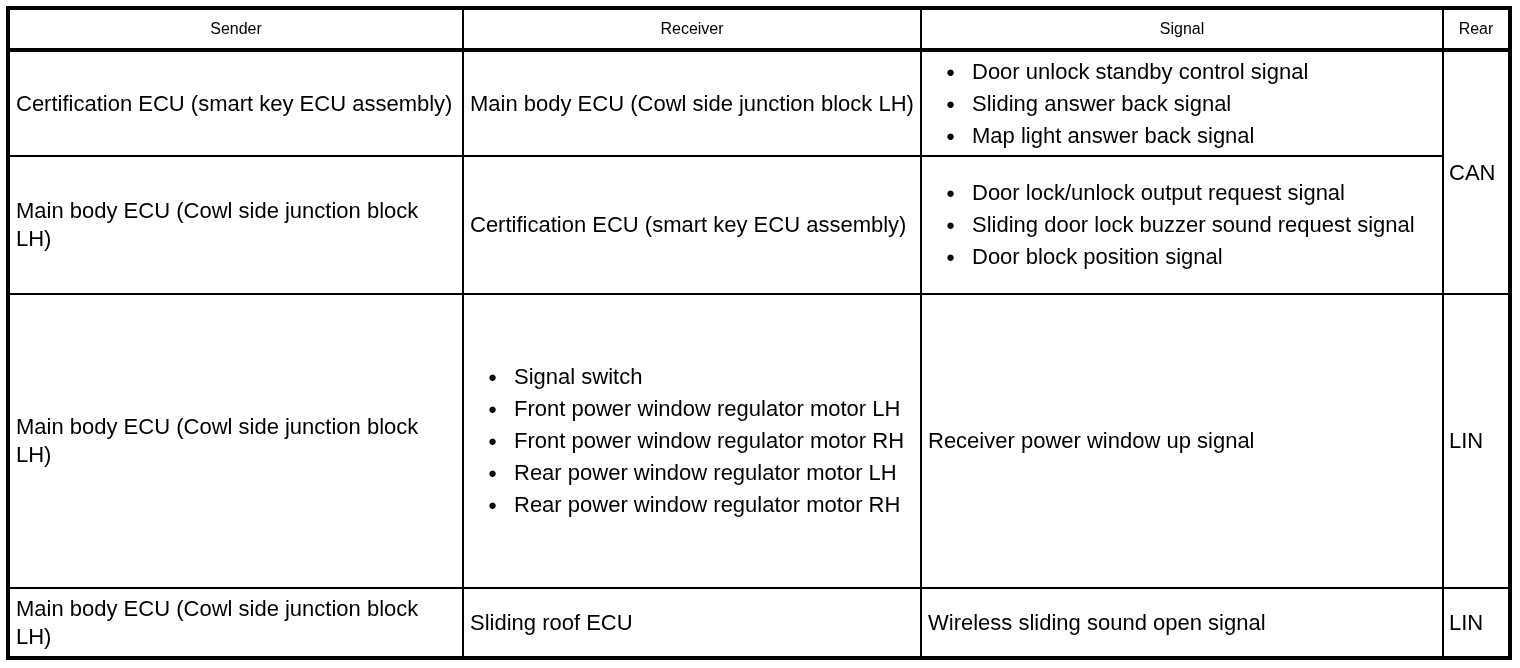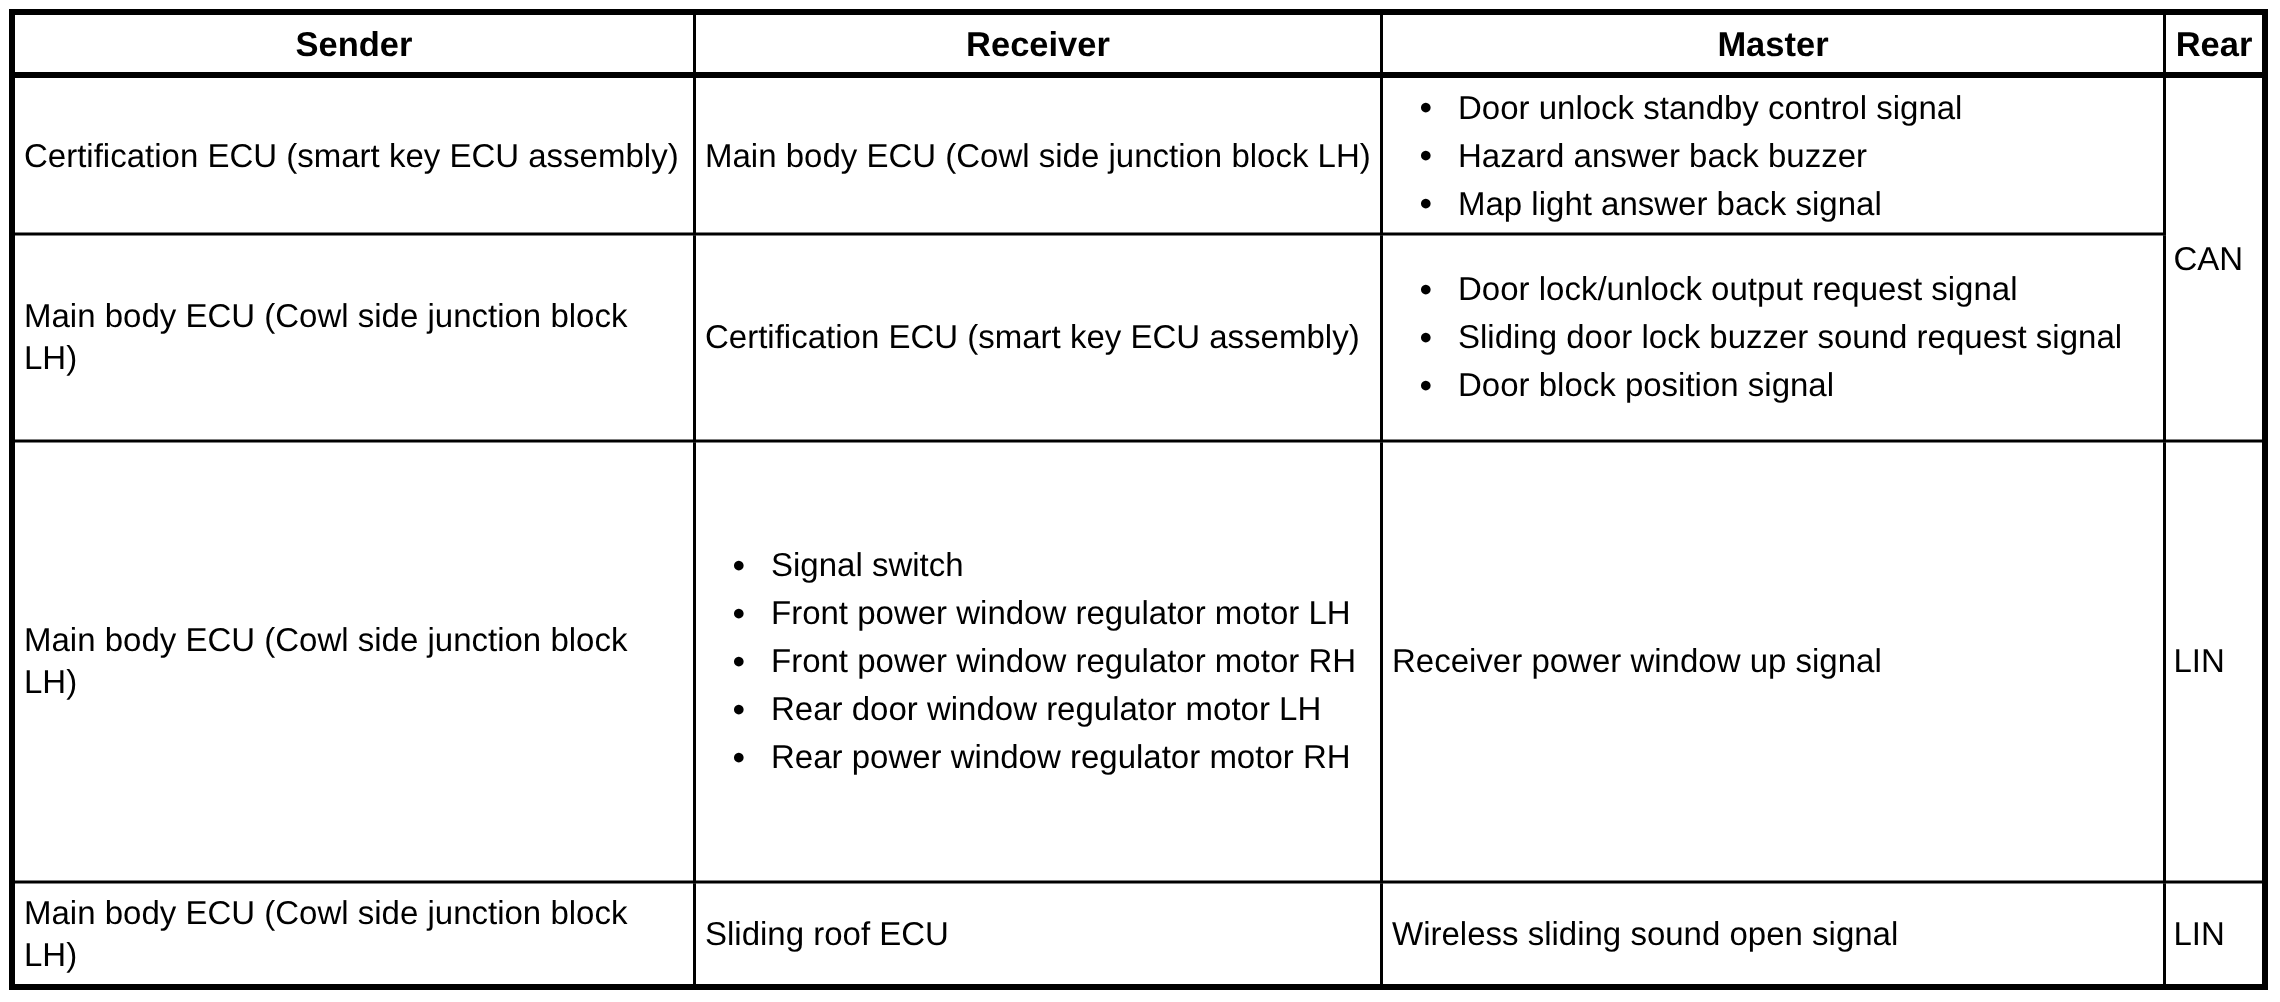--- a/index.html
+++ b/index.html
@@ -25,22 +25,22 @@
     border: 4px solid #000000;
   }
   th, td {
     border: 2px solid #000000;
     color: #000000;
     overflow: hidden;
   }
   th {
     border-bottom: 4px solid #000000;
     height: 38px;
-    font-size: 23px;
-    font-weight: bold;
+    font-size: 16px;
+    font-weight: normal;
     text-align: center;
     vertical-align: middle;
     padding: 0;
   }
   td {
     font-size: 22px;
     line-height: 28px;
     vertical-align: middle;
     padding: 2px 4px 2px 6px;
     text-align: left;
@@ -86,37 +86,37 @@
   <colgroup>
     <col style="width:455px">
     <col style="width:458px">
     <col style="width:522px">
     <col style="width:67px">
   </colgroup>
   <thead>
     <tr>
       <th>Sender</th>
       <th>Receiver</th>
-      <th>Master</th>
+      <th>Signal</th>
       <th>Rear</th>
     </tr>
   </thead>
   <tbody>
     <tr class="row-1">
       <td>Certification ECU (smart key ECU assembly)</td>
       <td>Main body ECU (Cowl side junction block LH)</td>
       <td>
         <ul class="bullet-list">
           <li>
               <span class="bullet">●</span>
               <span class="li-text">Door unlock standby control signal</span>
             </li>
           <li>
               <span class="bullet">●</span>
-              <span class="li-text">Hazard answer back buzzer</span>
+              <span class="li-text">Sliding answer back signal</span>
             </li>
           <li>
               <span class="bullet">●</span>
               <span class="li-text">Map light answer back signal</span>
             </li>
         </ul>
       </td>
       <td class="line-cell" rowspan="2">CAN</td>
     </tr>
     <tr class="row-2">
@@ -150,21 +150,21 @@
           <li>
               <span class="bullet">●</span>
               <span class="li-text">Front power window regulator motor LH</span>
             </li>
           <li>
               <span class="bullet">●</span>
               <span class="li-text">Front power window regulator motor RH</span>
             </li>
           <li>
               <span class="bullet">●</span>
-              <span class="li-text">Rear door window regulator motor LH</span>
+              <span class="li-text">Rear power window regulator motor LH</span>
             </li>
           <li>
               <span class="bullet">●</span>
               <span class="li-text">Rear power window regulator motor RH</span>
             </li>
         </ul>
       </td>
       <td>Receiver power window up signal</td>
       <td class="line-cell">LIN</td>
     </tr>

